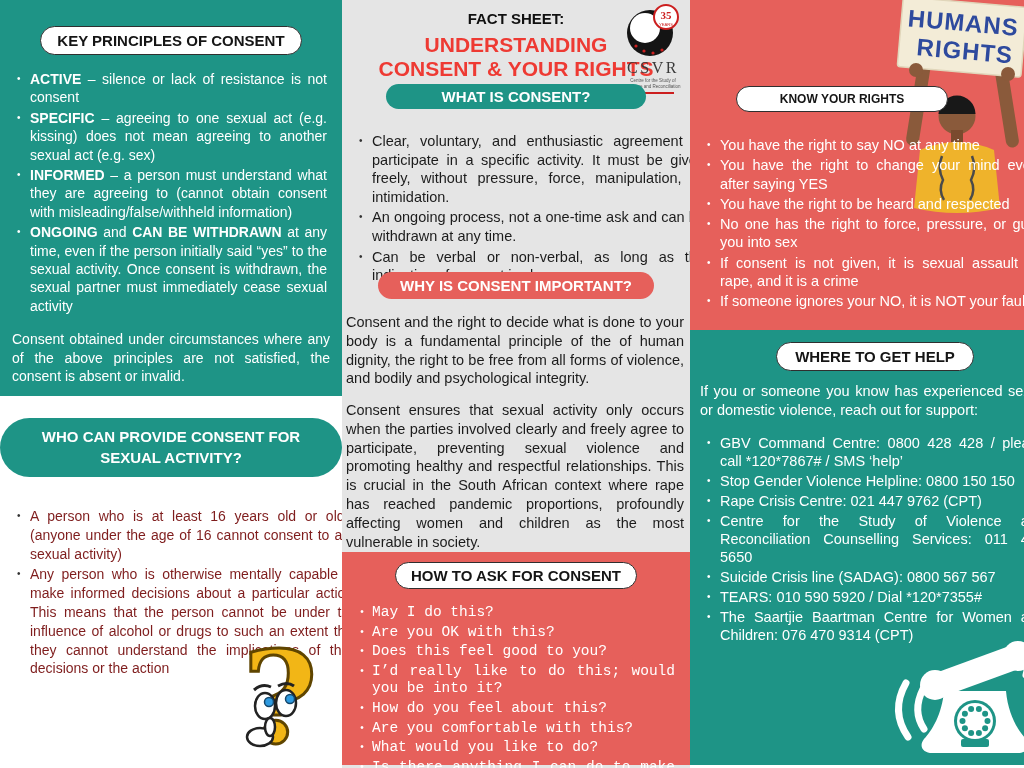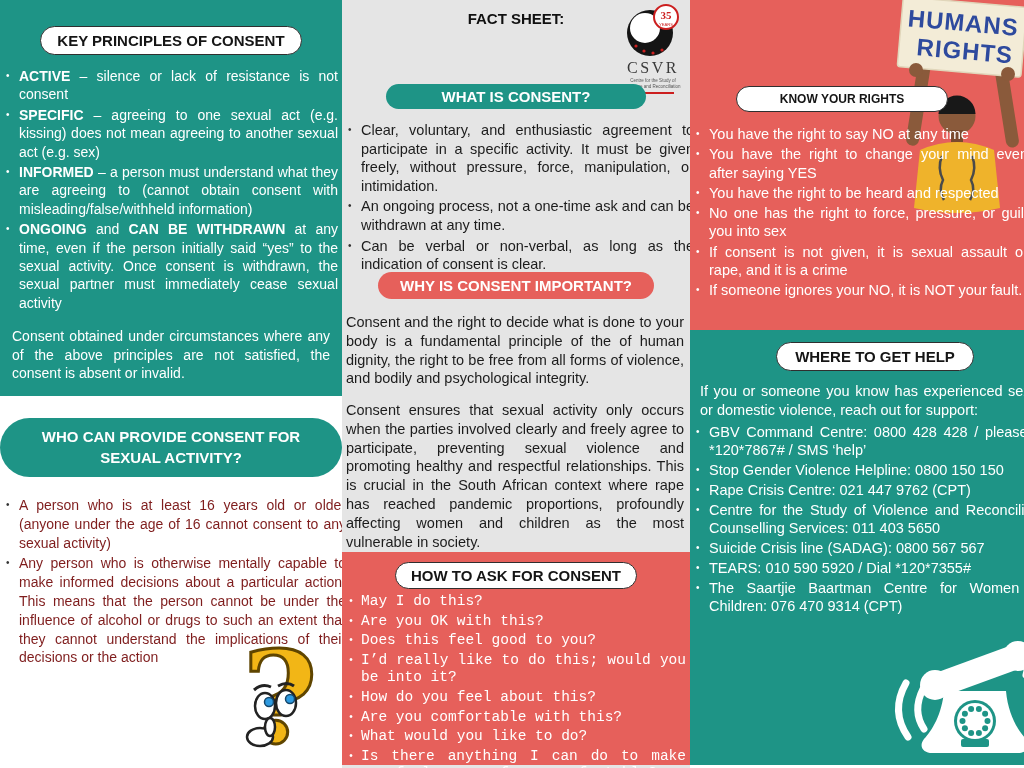--- a/index.html
+++ b/index.html
@@ -7,21 +7,21 @@
     position:relative; width:1024px; height:768px; background:#ffffff;
     font-family:"Liberation Sans", sans-serif; overflow:hidden;
     -webkit-font-smoothing:antialiased;
   }
   .pill { border-radius:26px; font-weight:bold; text-align:center; box-sizing:border-box; }
   .pill-white { background:#ffffff; color:#151515; border:1.5px solid #2f2f2f; }
   .pill-green { background:#1E9486; color:#ffffff; }
   .pill-red   { background:#E6605B; color:#ffffff; }
 
   
-  ul.blist { list-style:none; margin:4px; padding:0; }
+  ul.blist { list-style:none; margin:15px; padding:0; }
   ul.blist li { position:relative; padding-left:15px; margin-bottom:2px; text-align:justify; }
   ul.blist li::before { content:"•"; position:absolute; left:2px; top:0; font-size:10px; }
 
   
   .left-top { position:absolute; left:0; top:0; width:342px; height:396px; background:#1E9486; color:#ffffff; }
   .kp-pill { width:262px; margin:26px auto 12px; padding:5px 8px; font-size:15px; }
   .kp-list { padding:0 10px 0 16px; font-size:14px; line-height:18.4px; }
   .kp-note { margin:15px 12px 0; font-size:14px; line-height:18.4px; text-align:justify; }
 
   .who-pill { position:absolute; left:0; top:418px; width:342px; padding:8px 16px;
@@ -104,20 +104,24 @@
       <circle cx="70" cy="63" r="4.5" fill="#2e9ae0" stroke="#14466b" stroke-width="1.5"></circle>
       <g fill="#fff" stroke="#222" stroke-width="2.5">
         <ellipse cx="40" cy="101" rx="13" ry="9"></ellipse>
         <ellipse cx="50" cy="91" rx="5" ry="9"></ellipse>
       </g>
     </svg>
   </div>
 
   <div class="mid">
     <div class="kicker">FACT SHEET:</div>
+    <div class="mid-title">
+      <span>UNDERSTANDING</span><br>
+      <span>CONSENT &amp; YOUR RIGHTS</span>
+    </div>
 
     <div class="logo">
       <svg width="58" height="56" viewBox="0 0 58 56">
         <circle cx="26" cy="30" r="23" fill="#141414"></circle>
         <circle cx="21" cy="25" r="15" fill="#ffffff"></circle>
         <circle cx="12" cy="43" r="1.6" fill="#cc1f1f"></circle>
         <circle cx="20" cy="48" r="1.6" fill="#cc1f1f"></circle>
         <circle cx="29" cy="50" r="1.6" fill="#cc1f1f"></circle>
         <circle cx="38" cy="47" r="1.6" fill="#cc1f1f"></circle>
         <circle cx="42" cy="14" r="12" fill="#ffffff" stroke="#cc1f1f" stroke-width="2"></circle>

